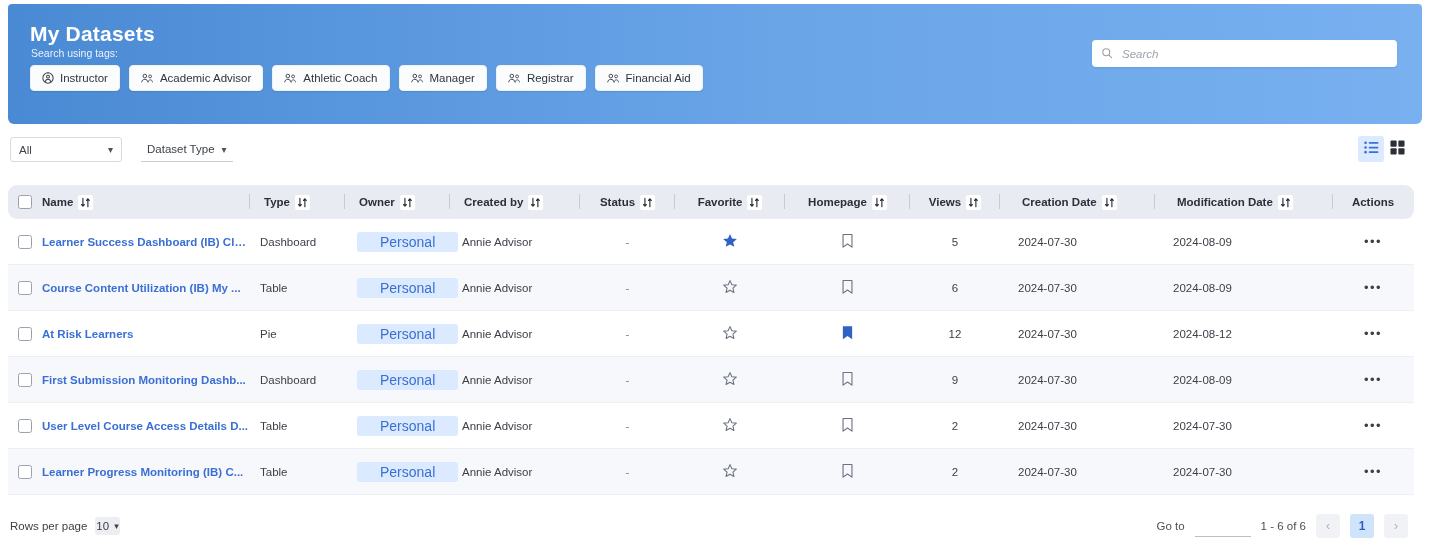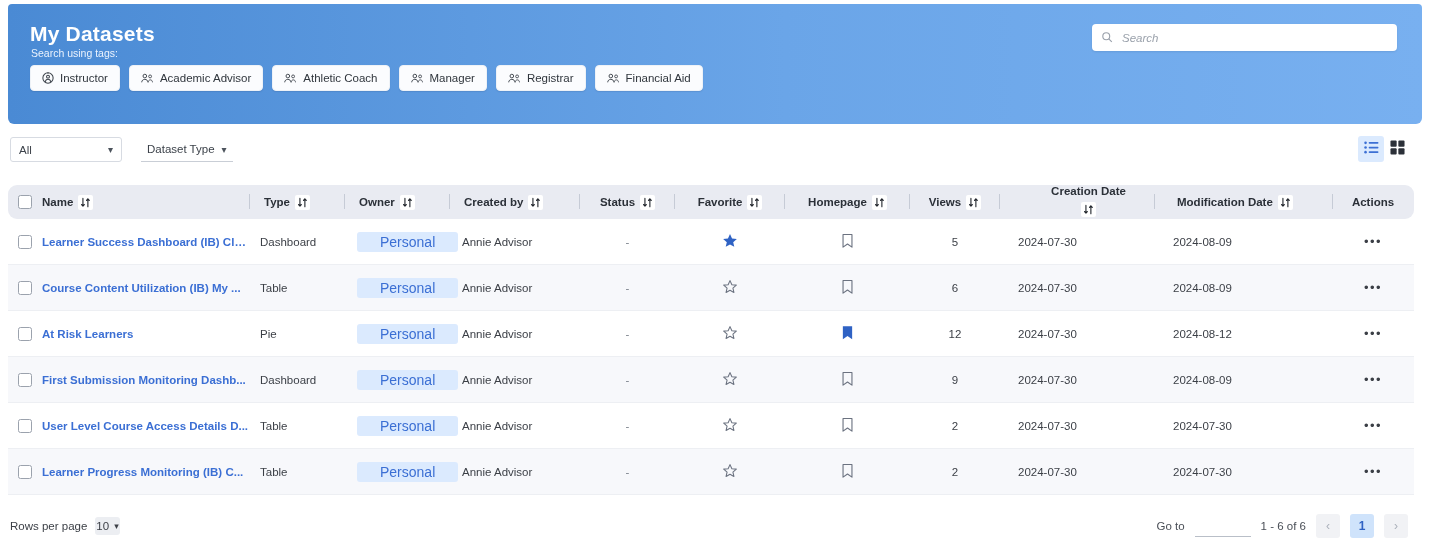--- a/index.html
+++ b/index.html
@@ -31,21 +31,21 @@
     display: flex; align-items: center; gap: 6px;
     height: 26px; padding: 0 11px;
     background: #fbfcfe; border: 1px solid #eef2f7; border-radius: 4px;
     font-size: 11.5px; color: #30363d; white-space: nowrap;
     box-shadow: 0 1px 1px rgba(20,50,90,.13);
     cursor: pointer;
   }
   .tag svg { display:block; }
 
   .search-wrap {
-    position: absolute; right: 25px; top: 20px;
+    position: absolute; right: 25px; top: 36px;
     width: 305px; height: 27px;
     background: #fff; border-radius: 4px;
     display: flex; align-items: center; padding: 0 9px; gap: 7px;
     box-shadow: 0 1px 2px rgba(20,50,90,.12);
   }
   .search-wrap input {
     border: 0; outline: 0; flex: 1; height: 100%;
     font-family: "Liberation Sans", sans-serif;
     font-size: 11.5px; color: #33373d; background: transparent;
   }
@@ -127,21 +127,21 @@
   .w-fav   { width: 110px; justify-content: center; }
   .w-home  { width: 125px; justify-content: center; text-align: center; }
   .w-views { width: 90px;  justify-content: center; }
   .w-cdate { width: 155px; padding-left: 18px; }
   .w-mdate { width: 178px; padding-left: 18px; }
   .w-act   { width: 80px;  justify-content: center; }
 
   .thead .w-type  { padding-left: 14px; }
   .thead .w-owner { padding-left: 14px; }
   .thead .w-cre   { padding-left: 14px; }
-  .thead .w-cdate { padding-left: 22px; flex-direction: column; }
+  .thead .w-cdate { padding-left: 22px; }
   .thead .w-mdate { padding-left: 22px; }
 
   
   .footer { position: absolute; left: 0; bottom: 8px; width: 1430px; height: 30px; }
   .rpp { position: absolute; left: 10px; top: 5px; display: flex; align-items: center; gap: 8px;
          font-size: 11.5px; color: #3b3f46; }
   .rpp-sel { background: #eceef2; border-radius: 3px; padding: 3px 1px; display:flex; gap:5px;
              align-items:center; font-size: 11.5px; cursor: pointer; }
   .rpp-sel .cv { font-size: 9px; }
 

